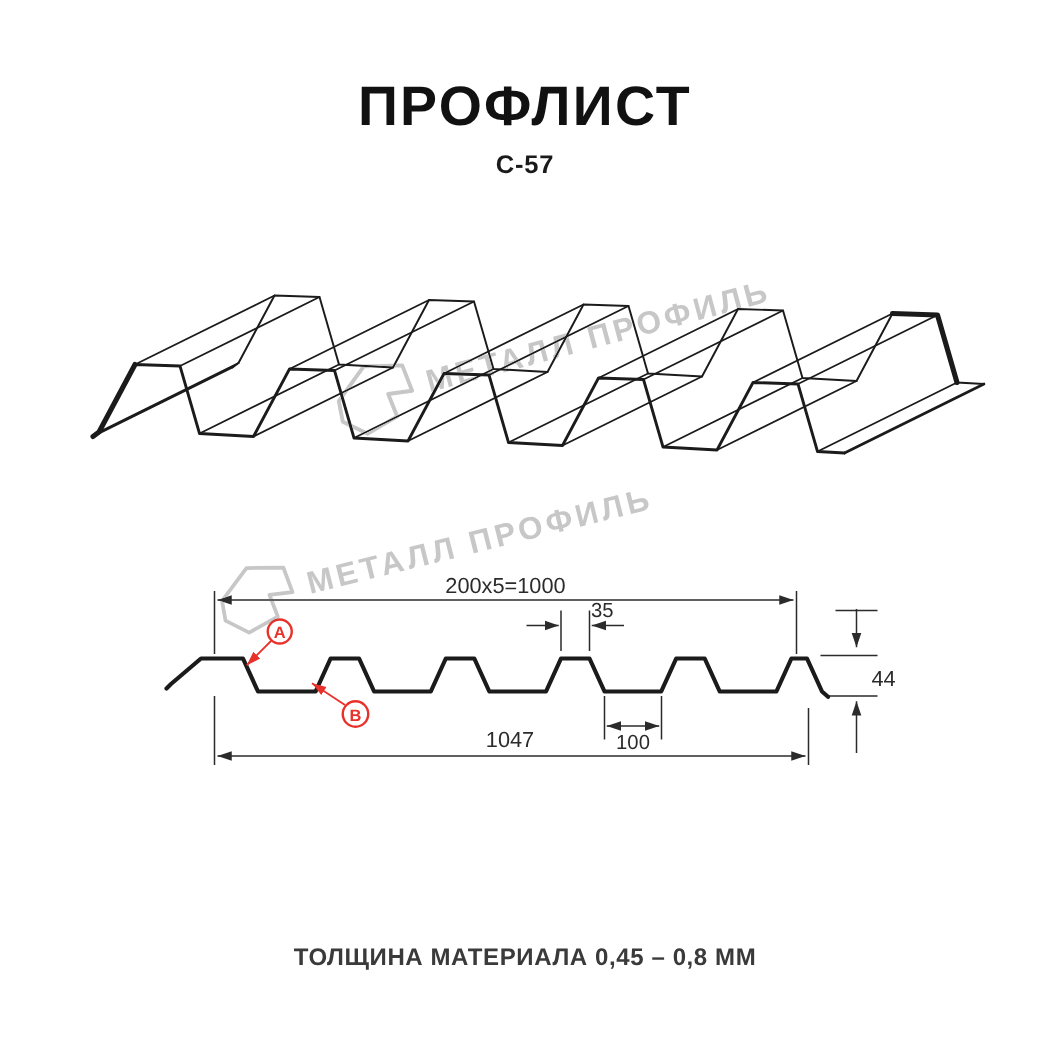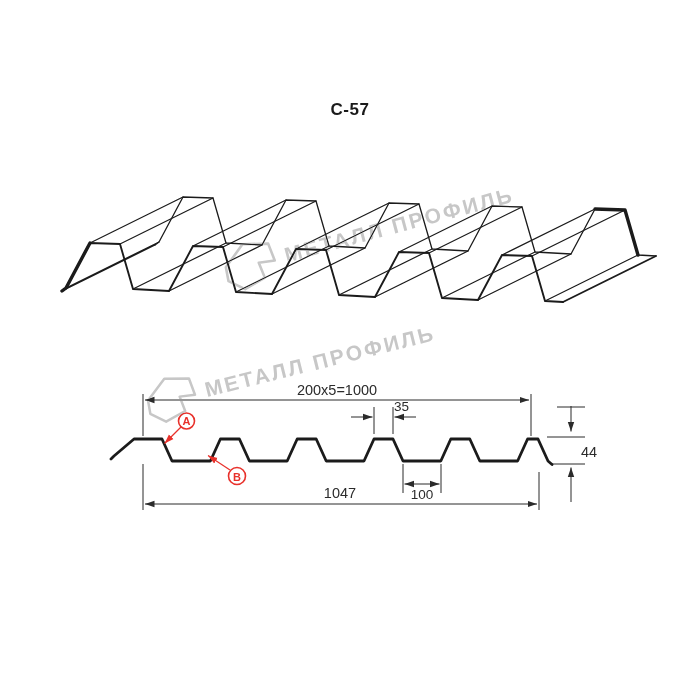--- a/index.html
+++ b/index.html
@@ -22,20 +22,21 @@
   .dim{stroke:#2b2b2b;fill:none;stroke-width:1;}
   .dimtxt{fill:#2b2b2b;font-family:"Liberation Sans","DejaVu Sans",sans-serif;}
   .red{stroke:#e8312b;fill:none;}
   .redtxt{fill:#e8312b;font-weight:bold;font-family:"Liberation Sans","DejaVu Sans",sans-serif;}
 </style>
 </head>
 <body>
 
 <div class="page">
 
+  <div class="title">ПРОФЛИСТ</div>
   <div class="subtitle">С-57</div>
 
   <svg class="art" width="700" height="700" viewBox="0 0 700 700">
     <defs>
       <marker id="arw" markerWidth="11" markerHeight="9" refX="9.5" refY="4" orient="auto" markerUnits="userSpaceOnUse">
         <path d="M0,0.8 L9.5,4 L0,7.2 Z" fill="#2b2b2b"></path>
       </marker>
       <marker id="arwS" markerWidth="11" markerHeight="9" refX="9.5" refY="4" orient="auto-start-reverse" markerUnits="userSpaceOnUse">
         <path d="M0,0.8 L9.5,4 L0,7.2 Z" fill="#2b2b2b"></path>
       </marker>
@@ -115,14 +116,15 @@
     <span class="wm-text">МЕТАЛЛ ПРОФИЛЬ</span>
   </div>
 
   <div class="wm wm-cs">
     <svg width="54" height="46" viewBox="0 0 56 48">
       <path d="M3,20 L25,2 L50,8 L52,26 L36,24 L38,40 L16,46 L2,34 Z" fill="none" stroke="#c7c7c7" stroke-width="2.6" stroke-linejoin="round"></path>
     </svg>
     <span class="wm-text">МЕТАЛЛ ПРОФИЛЬ</span>
   </div>
 
+  <div class="footer">ТОЛЩИНА МАТЕРИАЛА 0,45 – 0,8 ММ</div>
 
 </div>
 
 </body></html>

